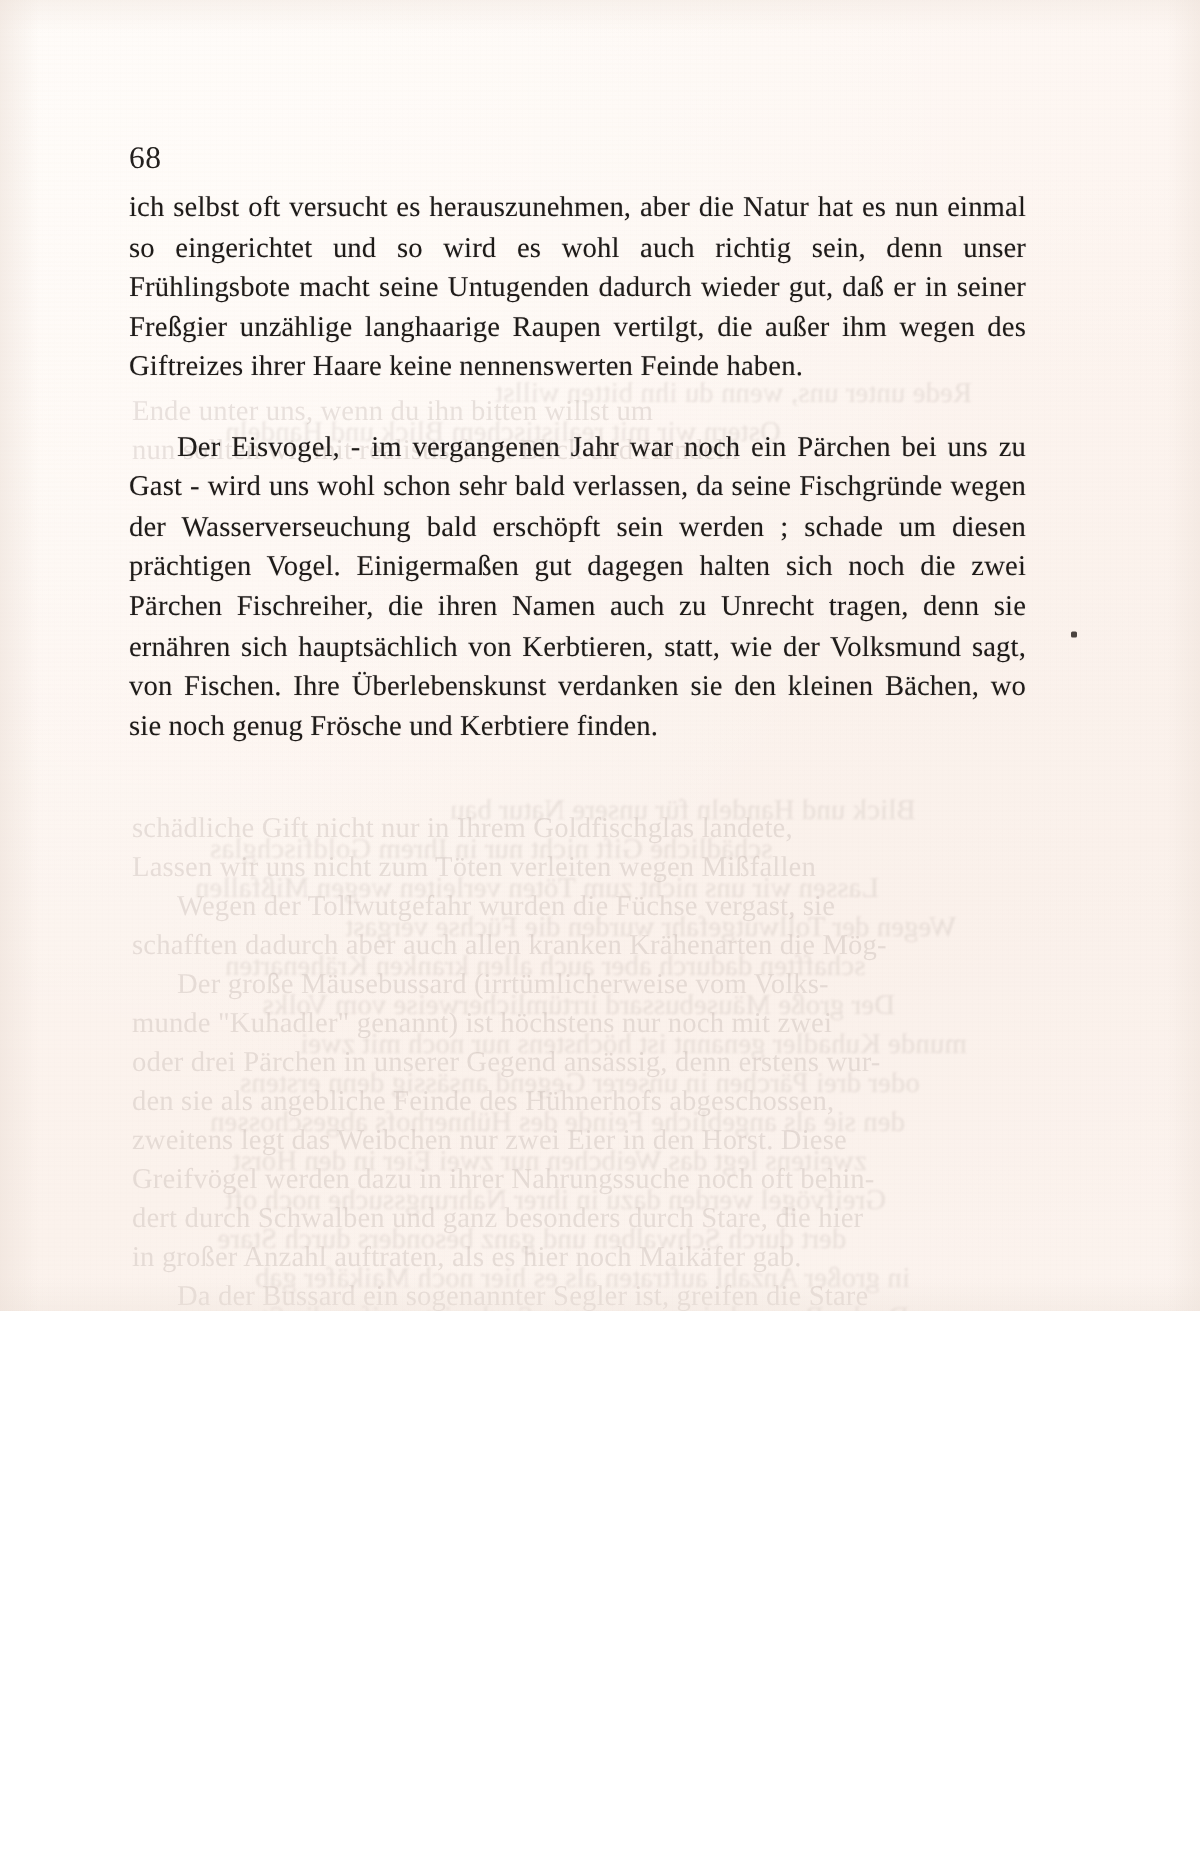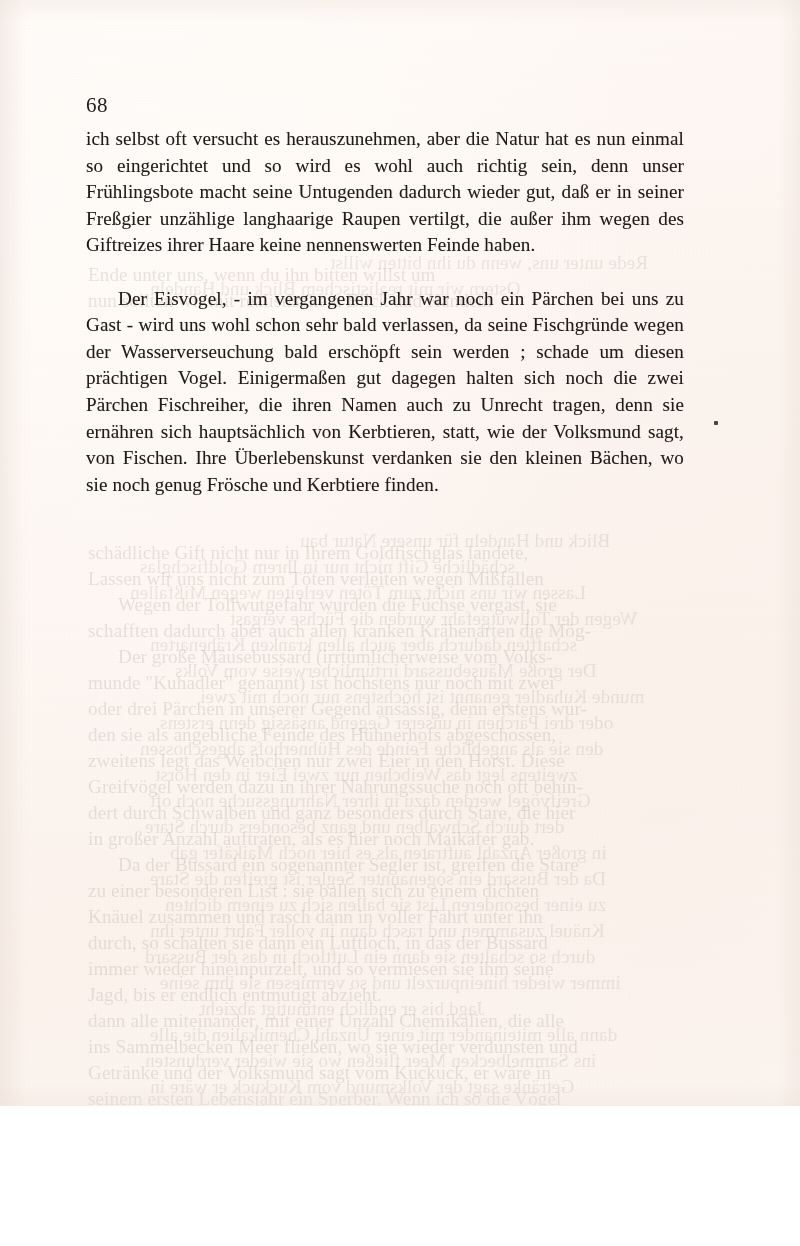--- a/index.html
+++ b/index.html
@@ -8,21 +8,21 @@
     padding: 0;
     background: #ffffff;
   }
   body {
     font-family: "Liberation Serif", "DejaVu Serif", serif;
   }
 
   .page {
     position: relative;
     width: 800px;
-    height: 1106px;
+    height: 874px;
     overflow: hidden;
     background: #fdf6f1;
     background-image:
       radial-gradient(ellipse at 18% 12%, rgba(255,252,249,0.85) 0%, rgba(255,252,249,0) 55%),
       radial-gradient(ellipse at 85% 78%, rgba(250,240,234,0.7) 0%, rgba(250,240,234,0) 60%),
       linear-gradient(160deg, #fffbf8 0%, #fdf5f0 38%, #fbf2ec 72%, #fdf7f3 100%);
   }
 
   
   .paper-grain {

